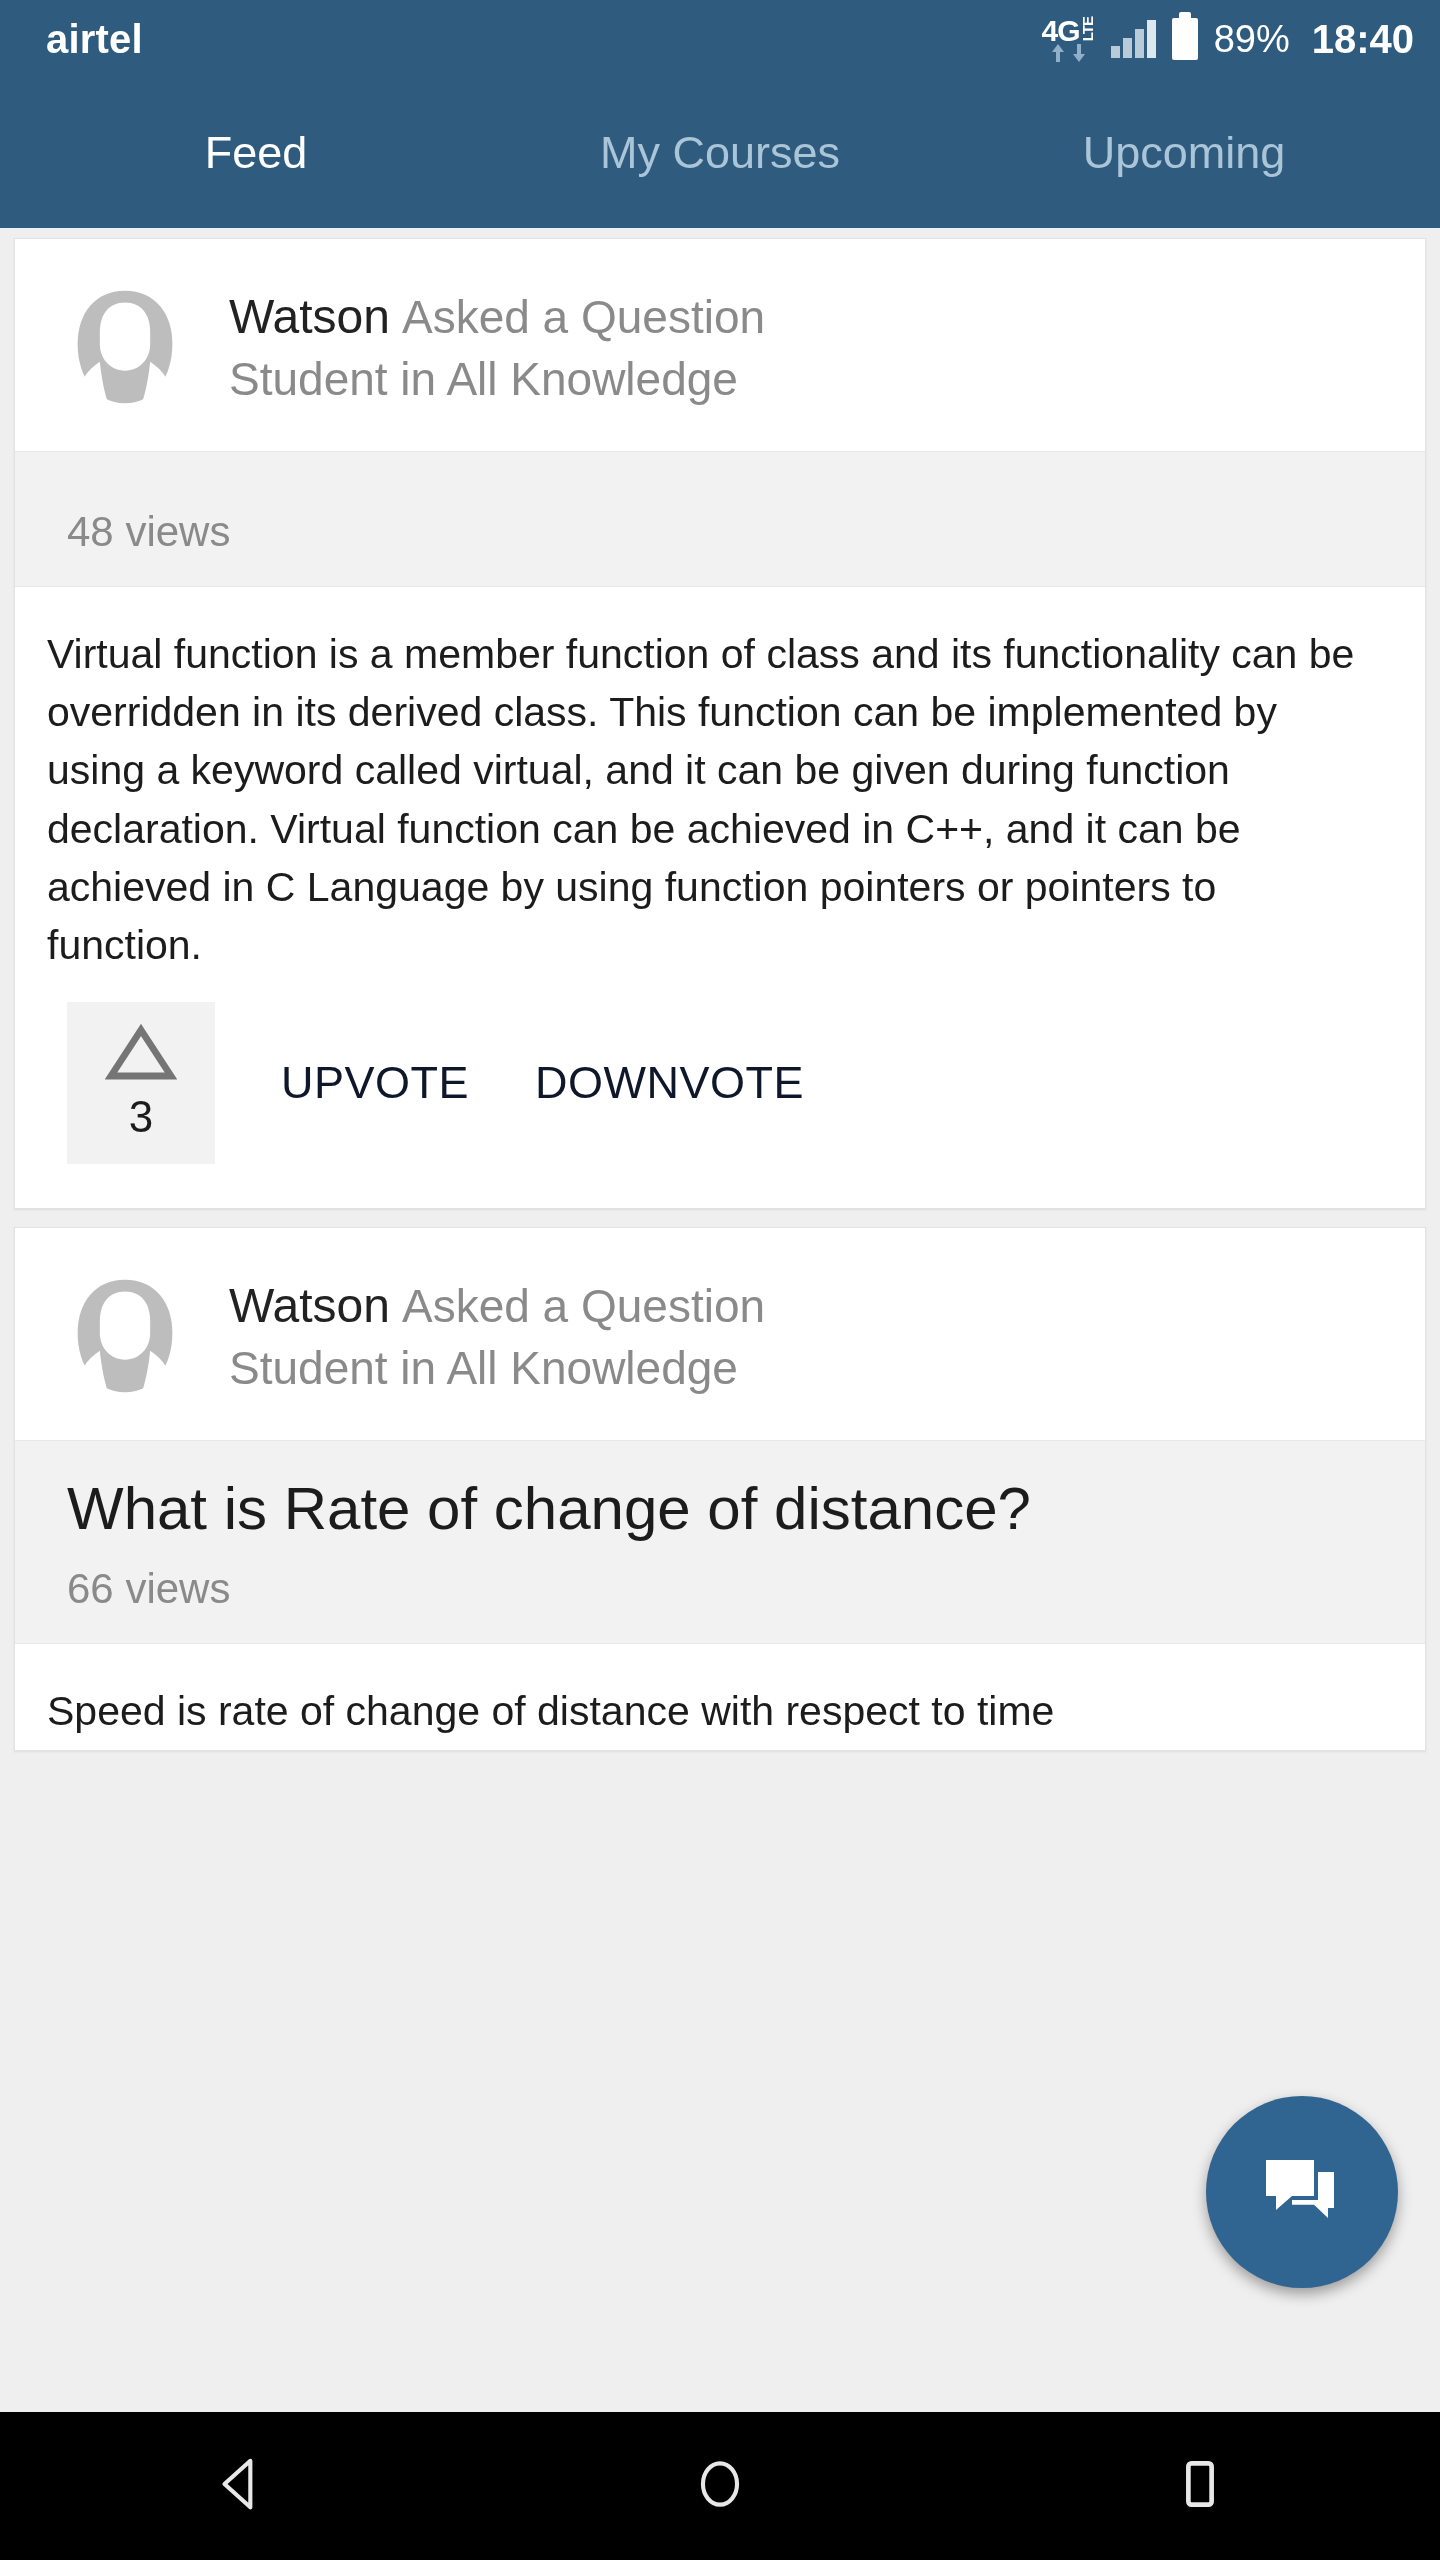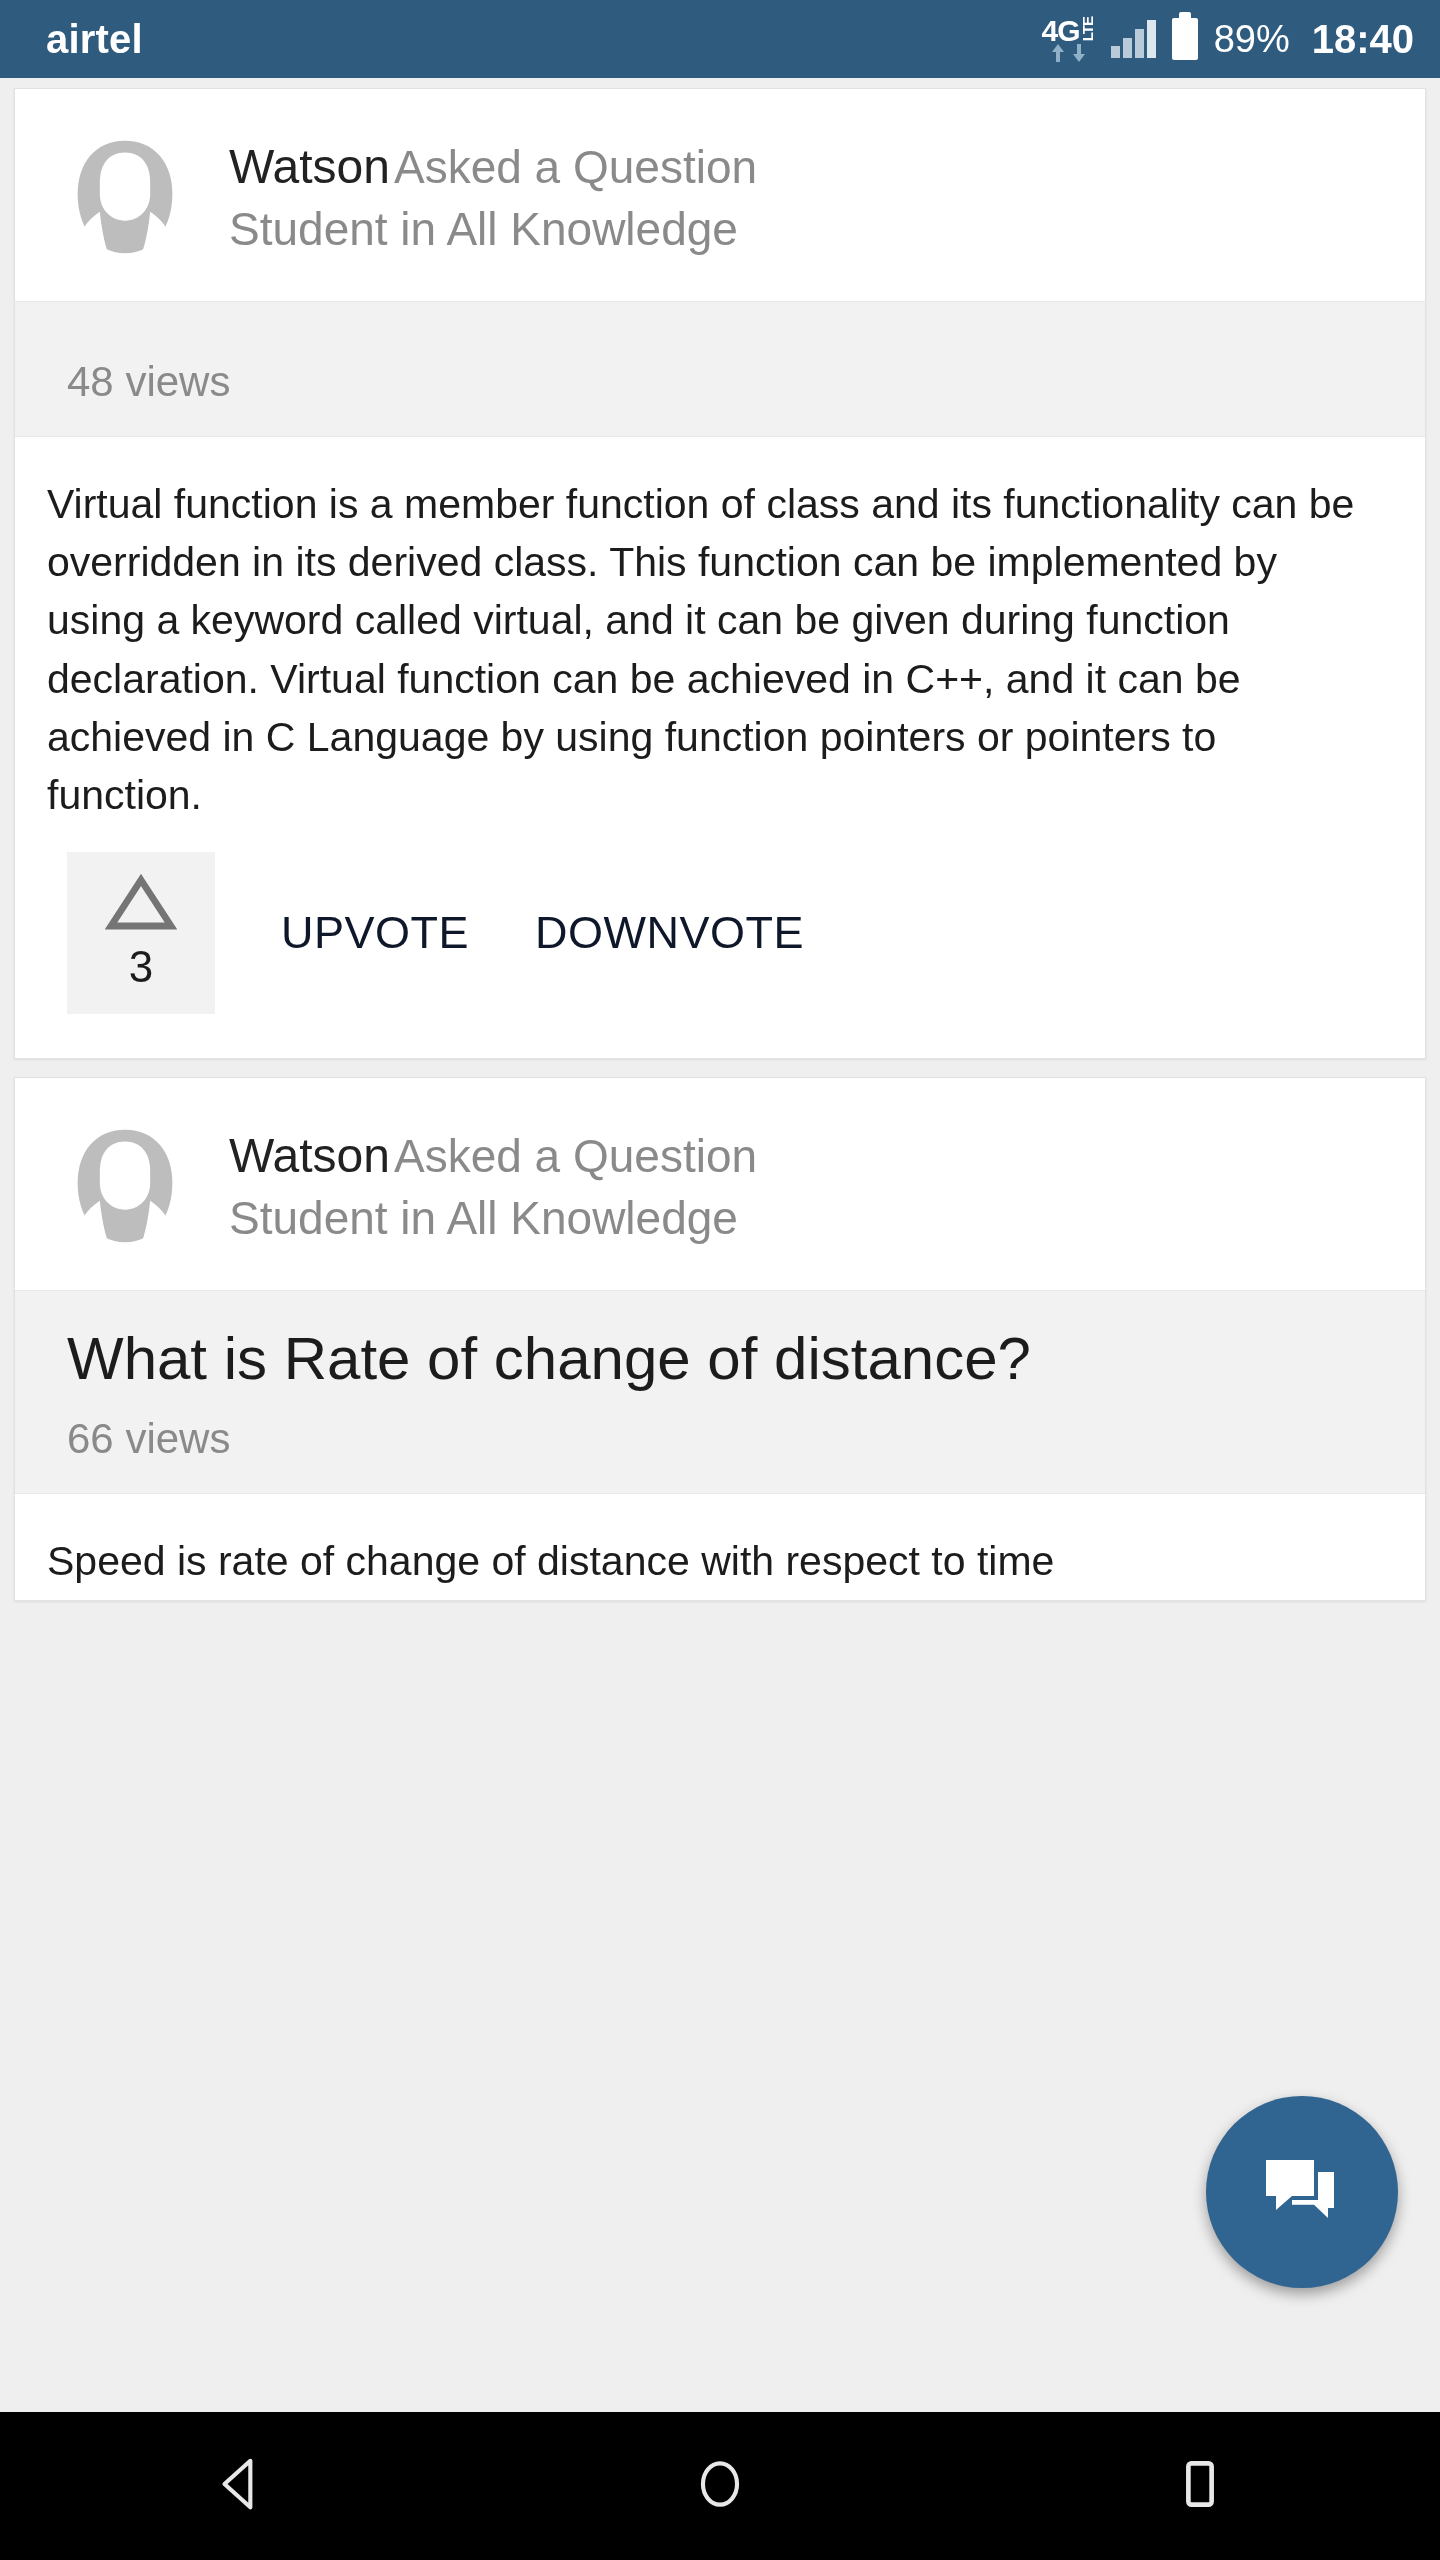--- a/index.html
+++ b/index.html
@@ -94,21 +94,21 @@
     display:flex; align-items:center;
     padding:34px 36px 30px 36px;
     gap:30px;
   }
   .avatar {
     width:148px; height:148px; border-radius:50%;
     background:#ffffff; overflow:hidden; flex:none;
     display:flex; align-items:flex-end; justify-content:center;
   }
   .meta { display:flex; flex-direction:column; gap:8px; }
-  .meta .line1 { display:flex; align-items:baseline; gap:4px;justify-content:flex-end; }
+  .meta .line1 { display:flex; align-items:baseline; gap:12px;justify-content:flex-end; }
   .author { font-size:48px; color:#222; }
   .action { font-size:46px; color:#8a8a8a; }
   .role { font-size:46px; color:#8a8a8a; }
 
   .qband {
     background:#f2f2f2;
     border-top:1px solid #e8e8e8;
     border-bottom:1px solid #e8e8e8;
     padding:34px 52px 30px 52px;
   }
@@ -187,20 +187,25 @@
       </div>
 
       <div class="battery"></div>
       <div class="batt-pct">89%</div>
       <div class="clock">18:40</div>
     </div>
   </div>
 
   <div class="header">
 
+    <div class="tabs">
+      <div class="tab active">Feed</div>
+      <div class="tab">My Courses</div>
+      <div class="tab">Upcoming</div>
+    </div>
   </div>
 
   <div class="feed">
 
     <div class="card">
       <div class="card-head">
         <div class="avatar">
           <svg width="148" height="148" viewBox="0 0 100 100">
             <circle cx="50" cy="50" r="50" fill="#ffffff"></circle>
             <path d="M50 12 C30 12 18 27 18 48 C18 70 30 88 50 88 C70 88 82 70 82 48 C82 27 70 12 50 12 Z" fill="#BDBDBD"></path>

